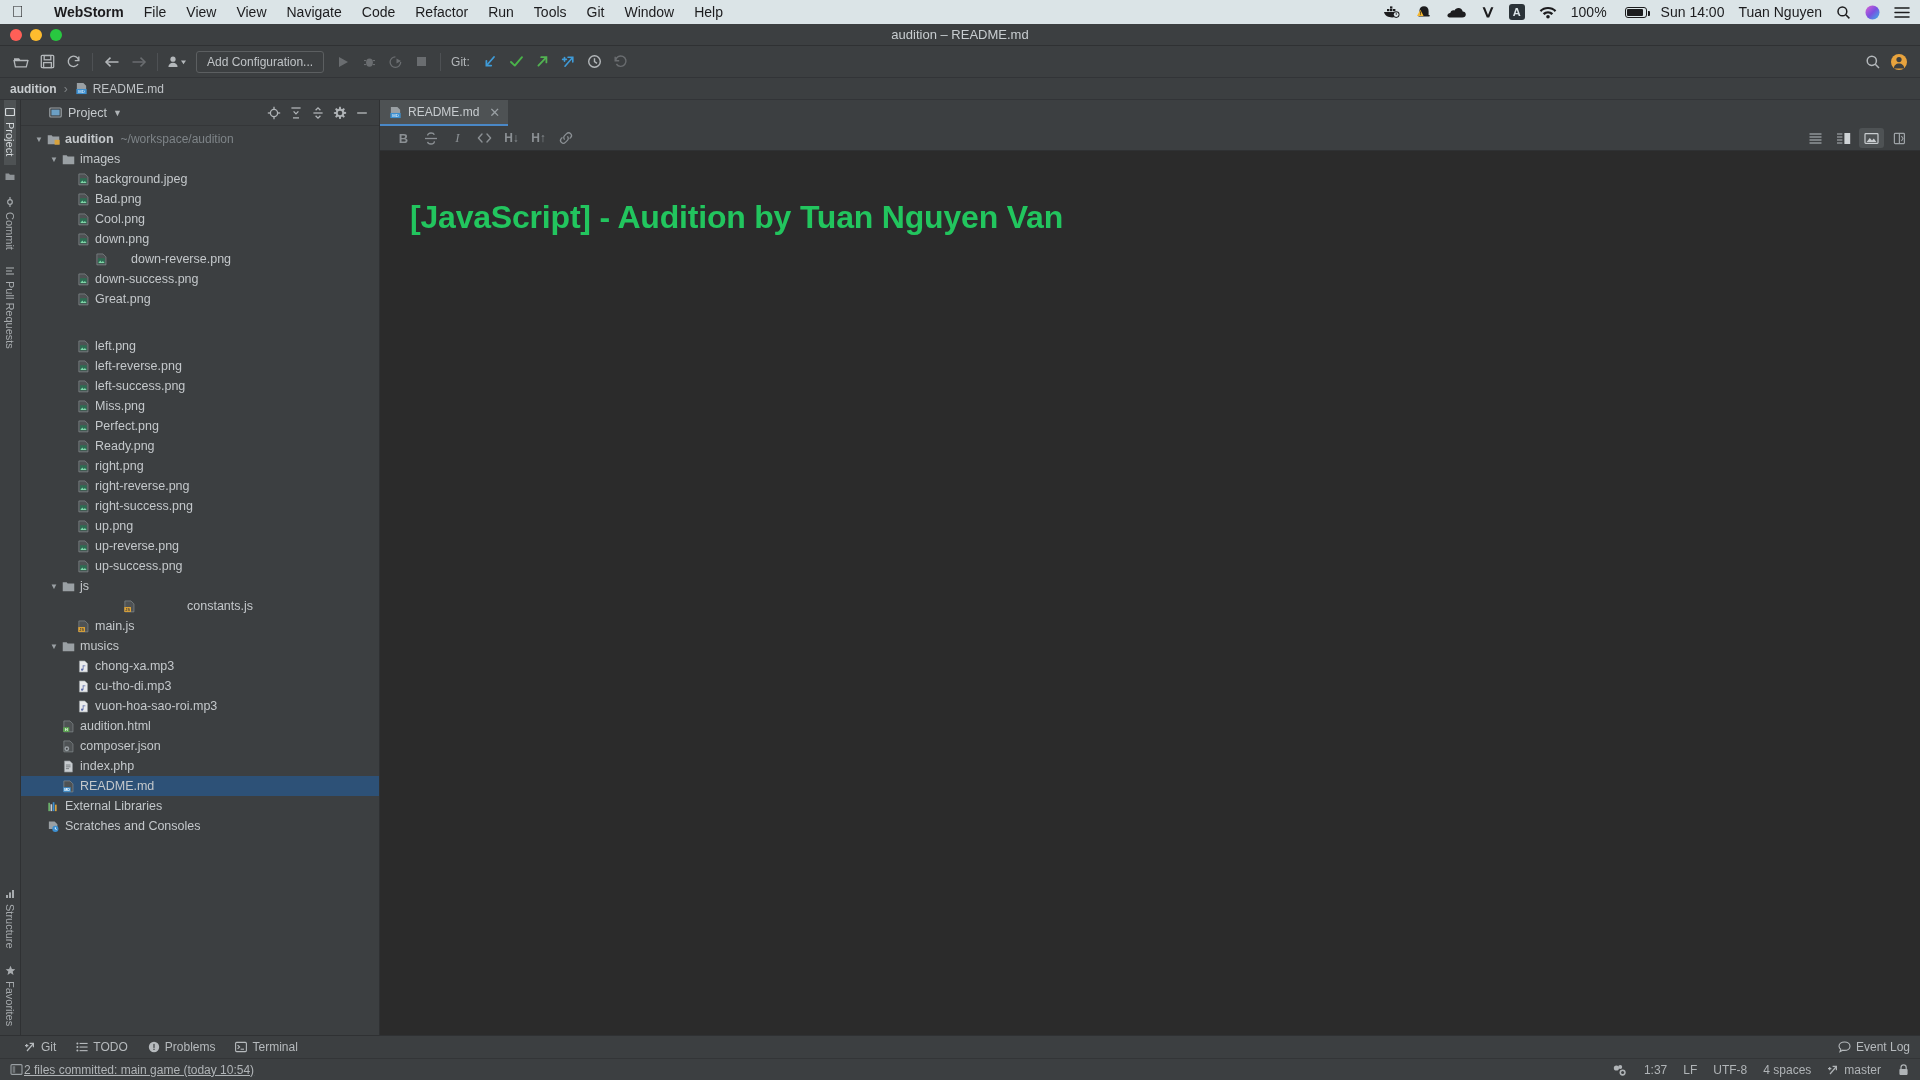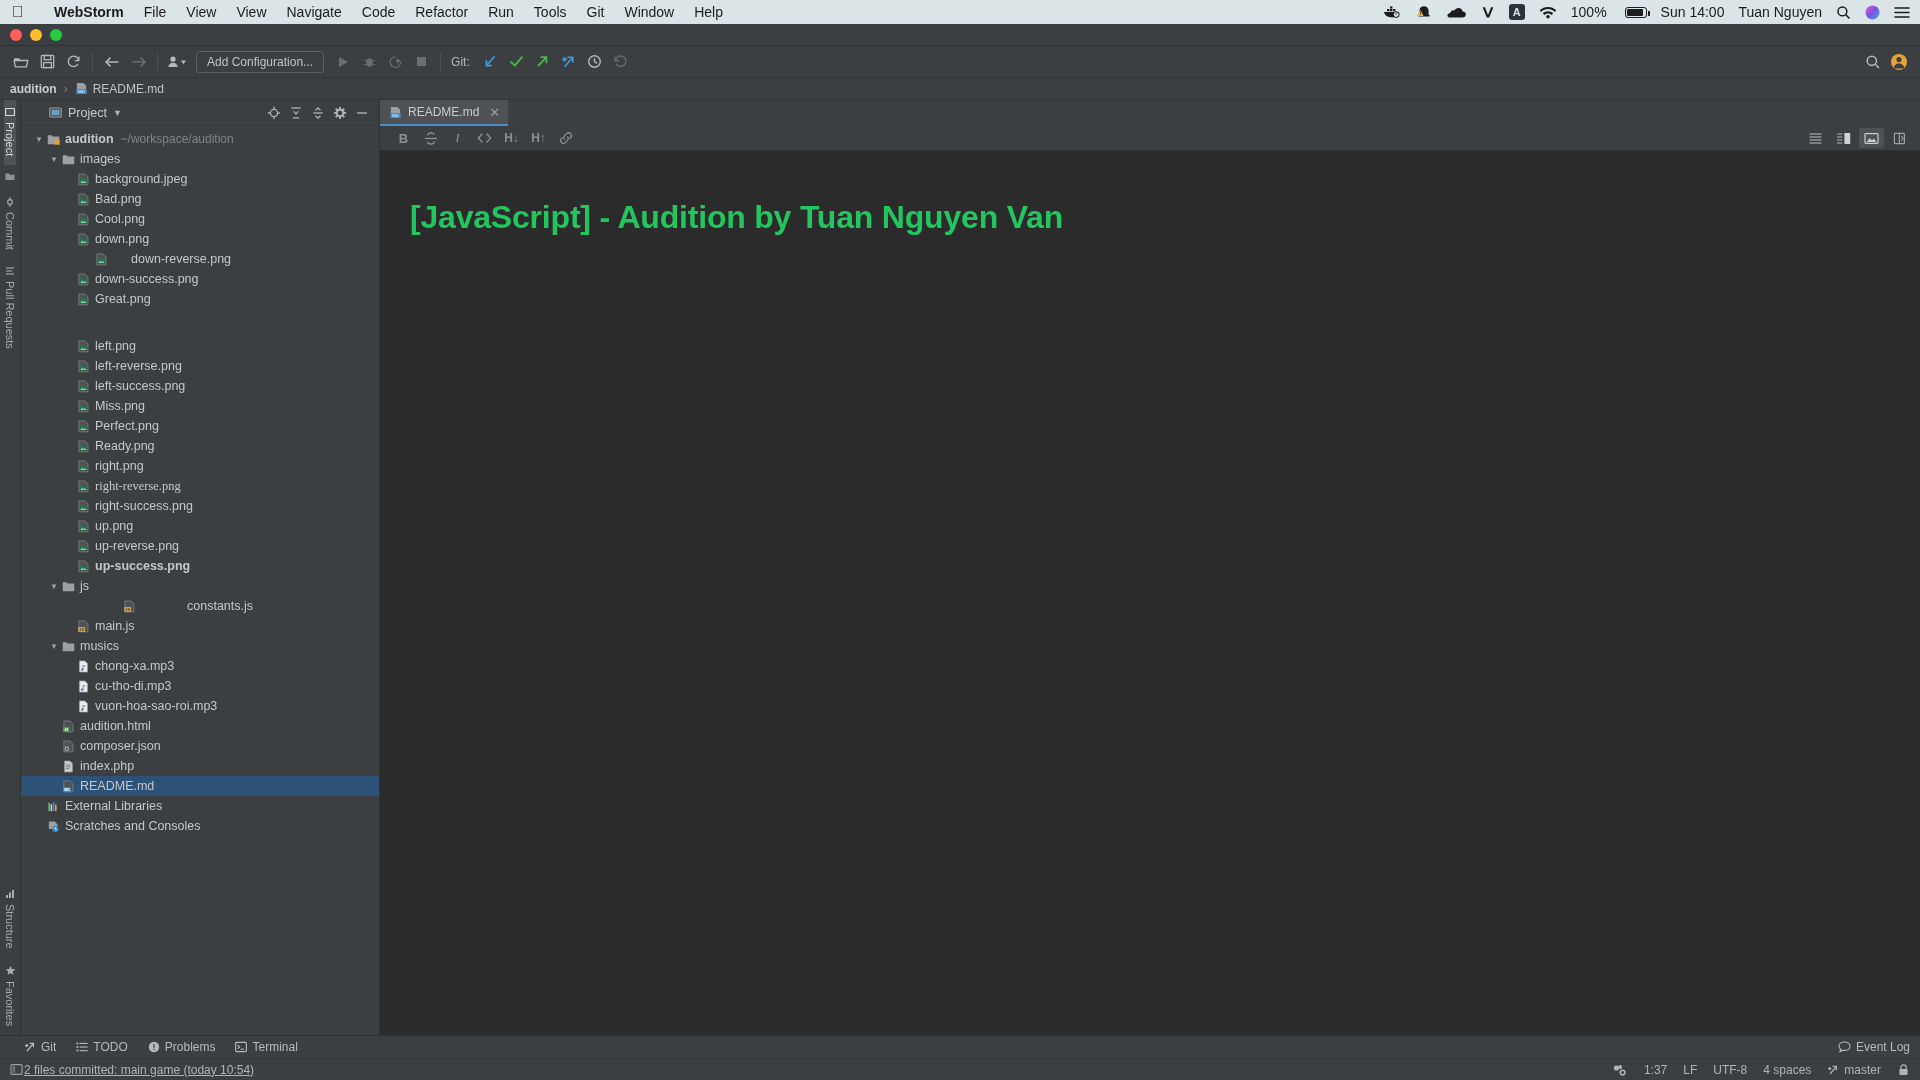--- a/index.html
+++ b/index.html
@@ -294,20 +294,21 @@
 </div>
 
 <div class="ide">
 
   <div class="titlebar">
     <div class="traffic">
       <span class="dot r"></span>
       <span class="dot y"></span>
       <span class="dot g"></span>
     </div>
+    <div class="wintitle">audition – README.md</div>
   </div>
 
   <div class="toolbar">
     <div class="tbtn">
       <svg width="16" height="14" viewBox="0 0 16 14">
           <path d="M1 3.2h5l1.3 1.6H15v.9H1z" fill="#b4b8bb"></path>
           <path d="M1.1 5.6h13.8l-1.6 6.2H2.4z" fill="none" stroke="#b4b8bb" stroke-width="1.3"></path>
         </svg>
     </div>
     <div class="tbtn">
@@ -753,21 +754,21 @@
             <span class="arrow"></span>
             <span class="ico">
               <svg class="fico" viewBox="0 0 14 14">
                 <path d="M2 1h6.6l3.2 3.2v8.6H2z" fill="#4e5254" stroke="#8a8f93" stroke-width="0.7"></path>
                 <rect x="3.2" y="5.6" width="7.4" height="5.6" fill="#2d6b52"></rect>
                 <path d="M3.6 10.7l2.1-2.6 1.5 1.8 1.3-1.4 1.8 2.2z" fill="#7fd6a8"></path>
               </svg>
             </span>
             <span class="lbl">right.png</span>
           </div>
-          <div class="row" style="padding-left: 42px; font-family: Liberation Serif, serif;">
+          <div class="row" style="padding-left: 42px;">
             <span class="arrow"></span>
             <span class="ico">
               <svg class="fico" viewBox="0 0 14 14">
                 <path d="M2 1h6.6l3.2 3.2v8.6H2z" fill="#4e5254" stroke="#8a8f93" stroke-width="0.7"></path>
                 <rect x="3.2" y="5.6" width="7.4" height="5.6" fill="#2d6b52"></rect>
                 <path d="M3.6 10.7l2.1-2.6 1.5 1.8 1.3-1.4 1.8 2.2z" fill="#7fd6a8"></path>
               </svg>
             </span>
             <span class="lbl">right-reverse.png</span>
           </div>
@@ -797,21 +798,21 @@
             <span class="arrow"></span>
             <span class="ico">
               <svg class="fico" viewBox="0 0 14 14">
                 <path d="M2 1h6.6l3.2 3.2v8.6H2z" fill="#4e5254" stroke="#8a8f93" stroke-width="0.7"></path>
                 <rect x="3.2" y="5.6" width="7.4" height="5.6" fill="#2d6b52"></rect>
                 <path d="M3.6 10.7l2.1-2.6 1.5 1.8 1.3-1.4 1.8 2.2z" fill="#7fd6a8"></path>
               </svg>
             </span>
             <span class="lbl">up-reverse.png</span>
           </div>
-          <div class="row" style="padding-left: 42px; font-weight: bold;">
+          <div class="row" style="padding-left: 42px;">
             <span class="arrow"></span>
             <span class="ico">
               <svg class="fico" viewBox="0 0 14 14">
                 <path d="M2 1h6.6l3.2 3.2v8.6H2z" fill="#4e5254" stroke="#8a8f93" stroke-width="0.7"></path>
                 <rect x="3.2" y="5.6" width="7.4" height="5.6" fill="#2d6b52"></rect>
                 <path d="M3.6 10.7l2.1-2.6 1.5 1.8 1.3-1.4 1.8 2.2z" fill="#7fd6a8"></path>
               </svg>
             </span>
             <span class="lbl">up-success.png</span>
           </div>

